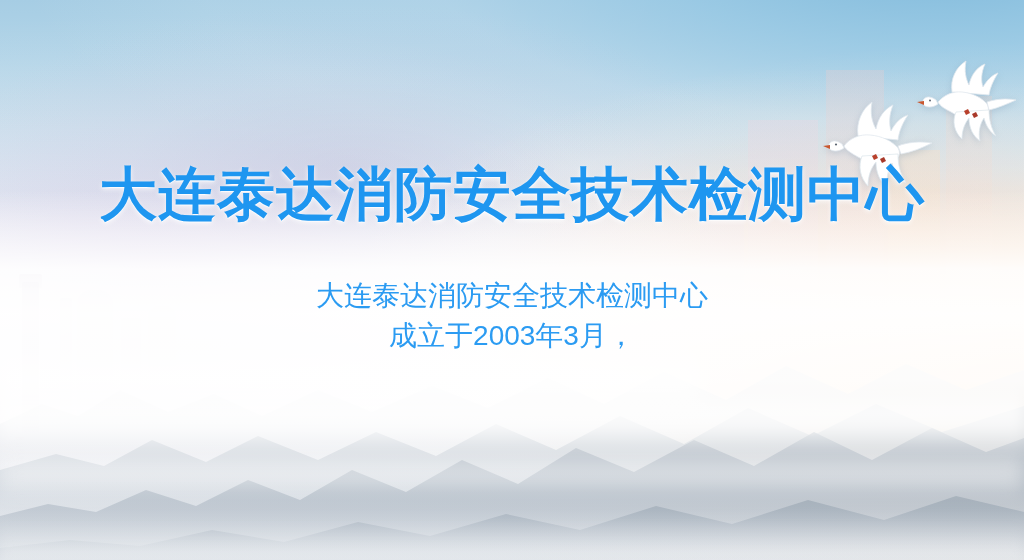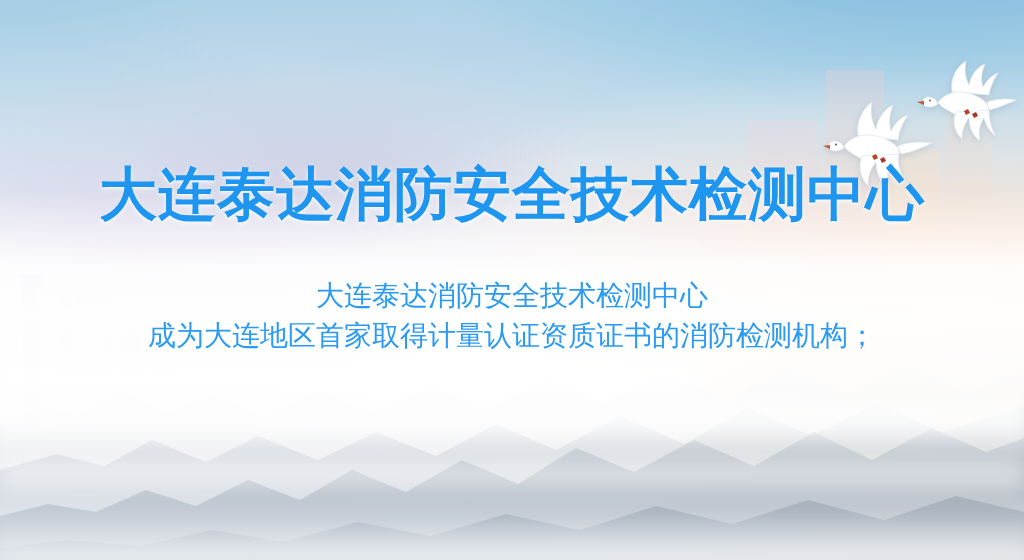--- a/index.html
+++ b/index.html
@@ -294,16 +294,16 @@
         <path d="M58,53 l4,-2 l2,4 l-4,2 Z" fill="#b8412c"></path>
         <path d="M66,56 l4,-2 l2,4 l-4,2 Z" fill="#a8392a"></path>
       </g>
     </svg>
   </div>
 
   <div class="title">大连泰达消防安全技术检测中心</div>
 
   <div class="body-block">
     <div class="body-line">大连泰达消防安全技术检测中心</div>
-    <div class="body-line">成为大连地区首家取得计量认证资质证书的消防检测机构；</div>
+    <div class="body-line">成立于2003年3月，</div>
   </div>
 
 </div>
 
 </body></html>

